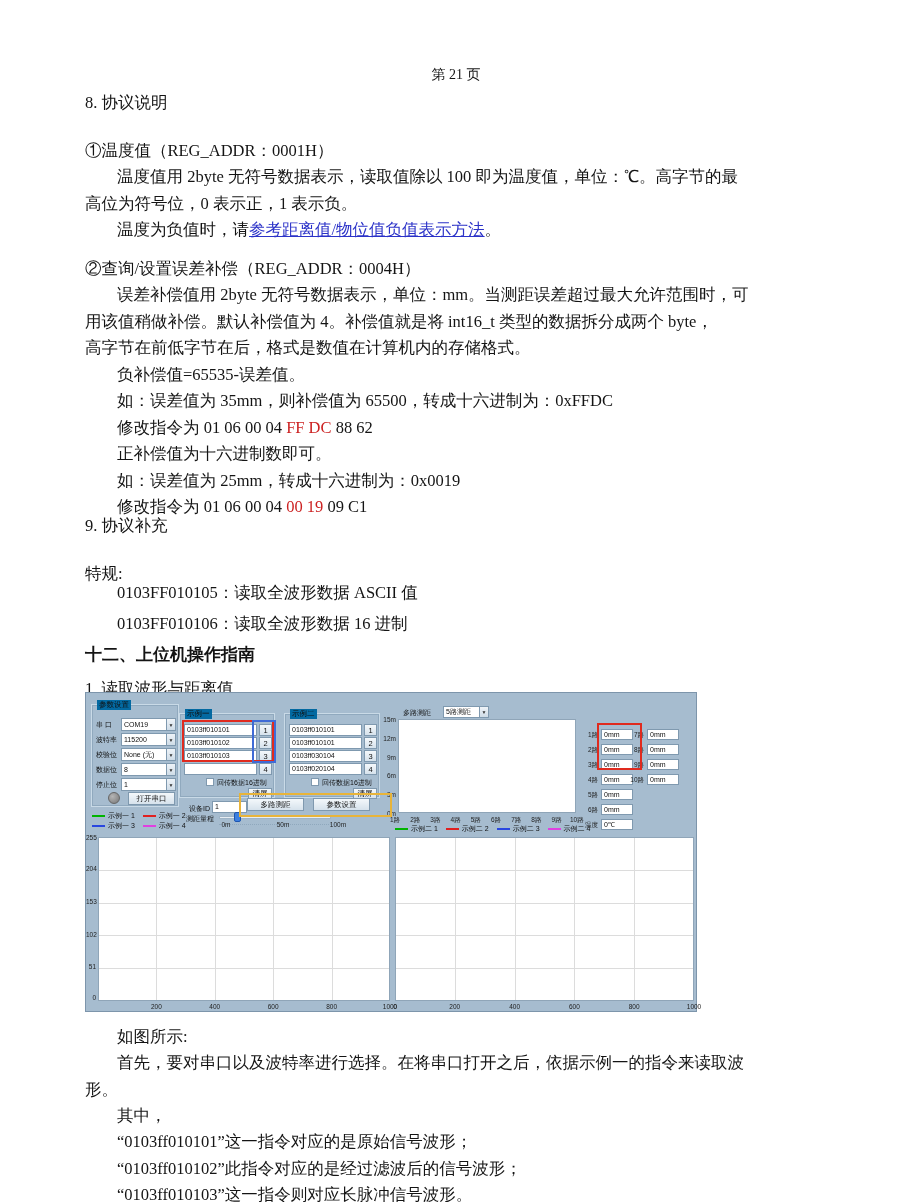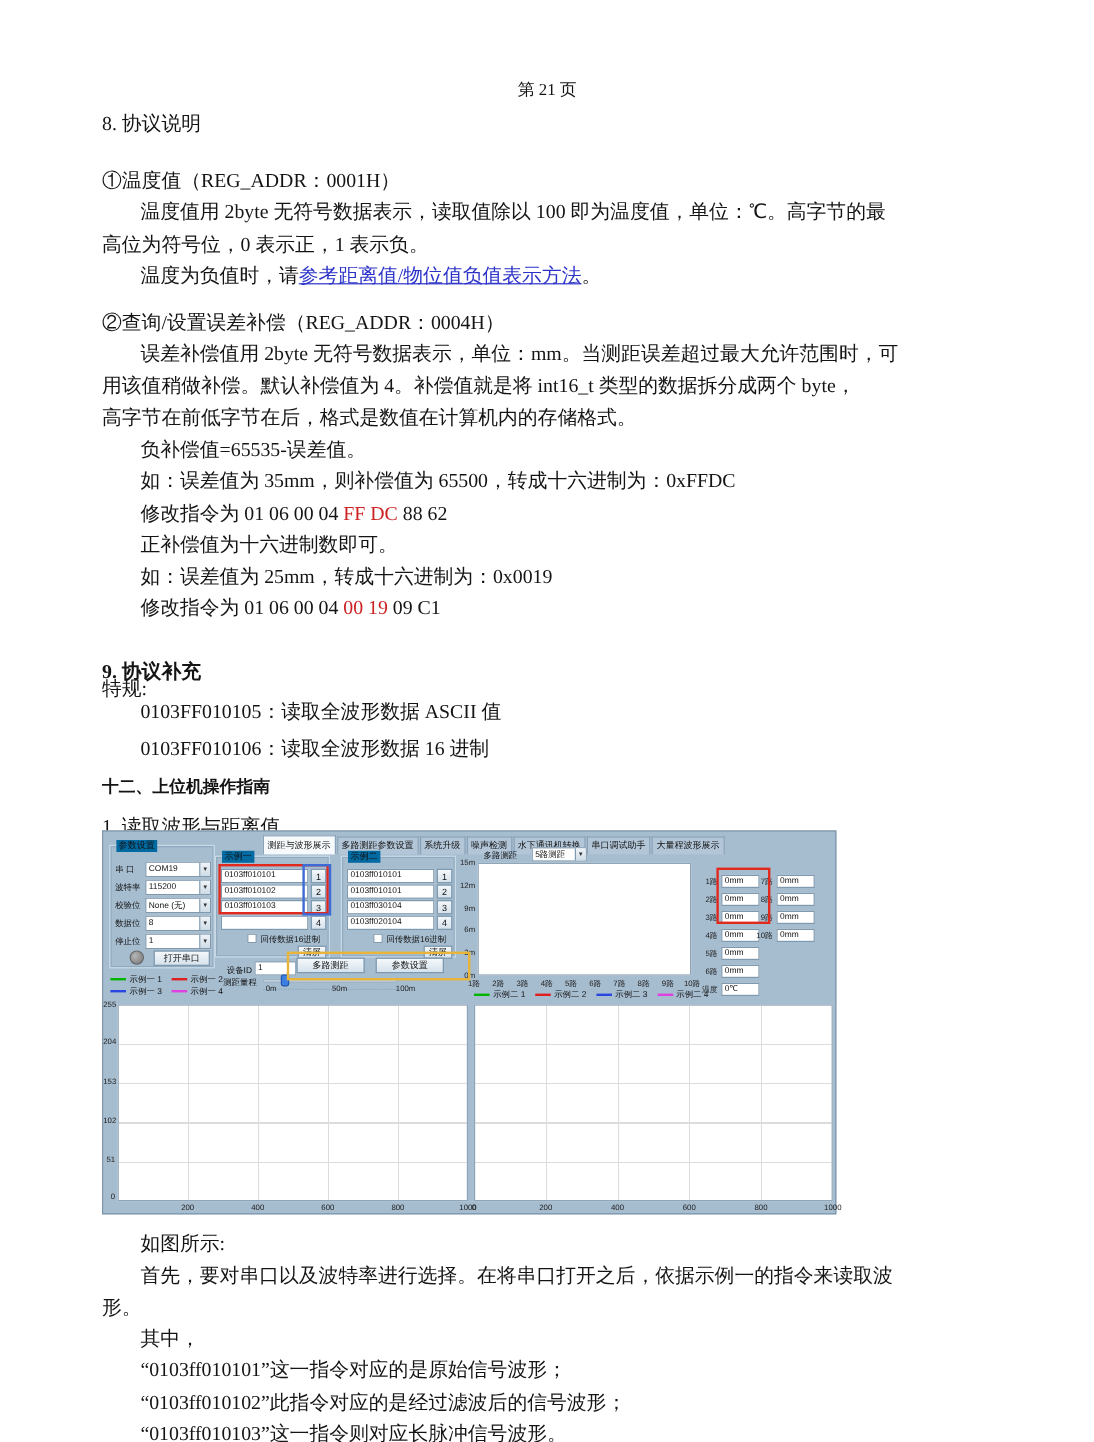--- a/index.html
+++ b/index.html
@@ -2,21 +2,21 @@
 <html style="--link: #2b32c8; --hred: #cc2222;"><head>
 <meta charset="utf-8">
 <style>
   html,body{margin:0;padding:0;}
   body{width:912px;height:1202px;background:#ffffff;position:relative;overflow:hidden;
        font-family:"Liberation Serif",serif;color:#141414;}
   :root{--link:#2b32c8;--hred:#cc2222;}
   .pheader{position:absolute;top:66px;left:0;width:912px;text-align:center;font-size:14px;}
   .dline{position:absolute;left:85px;white-space:nowrap;font-size:16.5px;line-height:22px;}
   .dline.indent{left:117px;}
-  .dline.h2{font-family:"Liberation Sans",sans-serif;font-weight:bold;font-size:14px;}
+  .dline.h2{font-family:"Liberation Sans",sans-serif;font-weight:bold;font-size:17px;}
   .red{color:var(--hred);}
   .dlink{color:var(--link);text-decoration:underline;cursor:pointer;}
 
   
   #app{position:absolute;left:85px;top:692px;width:612px;height:320px;
        background:#a6bccf;border:1px solid #7d95ab;font-family:"Liberation Sans",sans-serif;
        font-size:7px;color:#101010;box-sizing:border-box;}
   #app *{box-sizing:border-box;}
   .tabbar{position:absolute;left:133px;top:3px;display:flex;align-items:flex-end;}
   .tab{font-size:7.5px;padding:2px 3px 2px 3px;background:#b3c6d8;border:1px solid #8aa2b8;
@@ -61,44 +61,35 @@
     <div class="dline" style="top: 258px;"><span>②查询/设置误差补偿（REG_ADDR：0004H）</span></div>
     <div class="dline indent" style="top: 284px;"><span>误差补偿值用 2byte 无符号数据表示，单位：mm。当测距误差超过最大允许范围时，可</span></div>
     <div class="dline" style="top: 311px;"><span>用该值稍做补偿。默认补偿值为 4。补偿值就是将 int16_t 类型的数据拆分成两个 byte，</span></div>
     <div class="dline" style="top: 337px;"><span>高字节在前低字节在后，格式是数值在计算机内的存储格式。</span></div>
     <div class="dline indent" style="top: 364px;"><span>负补偿值=65535-误差值。</span></div>
     <div class="dline indent" style="top: 390px;"><span>如：误差值为 35mm，则补偿值为 65500，转成十六进制为：0xFFDC</span></div>
     <div class="dline indent" style="top: 417px;"><span>修改指令为 01 06 00 04 </span><span class="red">FF DC</span><span> 88 62</span></div>
     <div class="dline indent" style="top: 443px;"><span>正补偿值为十六进制数即可。</span></div>
     <div class="dline indent" style="top: 470px;"><span>如：误差值为 25mm，转成十六进制为：0x0019</span></div>
     <div class="dline indent" style="top: 496px;"><span>修改指令为 01 06 00 04 </span><span class="red">00 19</span><span> 09 C1</span></div>
-    <div class="dline" style="top: 549px; font-weight: bold;"><span>9. 协议补充</span></div>
+    <div class="dline" style="top: 515px;"><span>9. 协议补充</span></div>
     <div class="dline" style="top: 563px;"><span>特规:</span></div>
     <div class="dline indent" style="top: 582px;"><span>0103FF010105：读取全波形数据 ASCII 值</span></div>
     <div class="dline indent" style="top: 613px;"><span>0103FF010106：读取全波形数据 16 进制</span></div>
     <div class="dline h2" style="top: 644px;"><span>十二、上位机操作指南</span></div>
     <div class="dline" style="top: 678px;"><span>1. 读取波形与距离值</span></div>
     <div class="dline indent" style="top: 1026px;"><span>如图所示:</span></div>
     <div class="dline indent" style="top: 1052px;"><span>首先，要对串口以及波特率进行选择。在将串口打开之后，依据示例一的指令来读取波</span></div>
     <div class="dline" style="top: 1079px;"><span>形。</span></div>
     <div class="dline indent" style="top: 1105px;"><span>其中，</span></div>
     <div class="dline indent" style="top: 1131px;"><span>“0103ff010101”这一指令对应的是原始信号波形；</span></div>
     <div class="dline indent" style="top: 1158px;"><span>“0103ff010102”此指令对应的是经过滤波后的信号波形；</span></div>
     <div class="dline indent" style="top: 1184px;"><span>“0103ff010103”这一指令则对应长脉冲信号波形。</span></div>
   </div>
 <div id="app">
-    <div class="tabbar">
-      <div class="tab sel">测距与波形展示</div>
-      <div class="tab">多路测距参数设置</div>
-      <div class="tab">系统升级</div>
-      <div class="tab">噪声检测</div>
-      <div class="tab">水下通讯机转换</div>
-      <div class="tab">串口调试助手</div>
-      <div class="tab">大量程波形展示</div>
-    </div>
     <div class="gbox" style="left: 5px; top: 11px; width: 88px; height: 103px;">
       <span class="glabel">参数设置</span>
       <div class="plbl" style="left: 4px; top: 15px;">串 口</div>
       <div class="win-select" style="left: 29px; top: 13px; width: 55px; height: 13px;">
         <span>COM19</span>
         <span class="arr">▼</span>
       </div>
       <div class="plbl" style="left: 4px; top: 30px;">波特率</div>
       <div class="win-select" style="left: 29px; top: 28px; width: 55px; height: 13px;">
         <span>115200</span>

